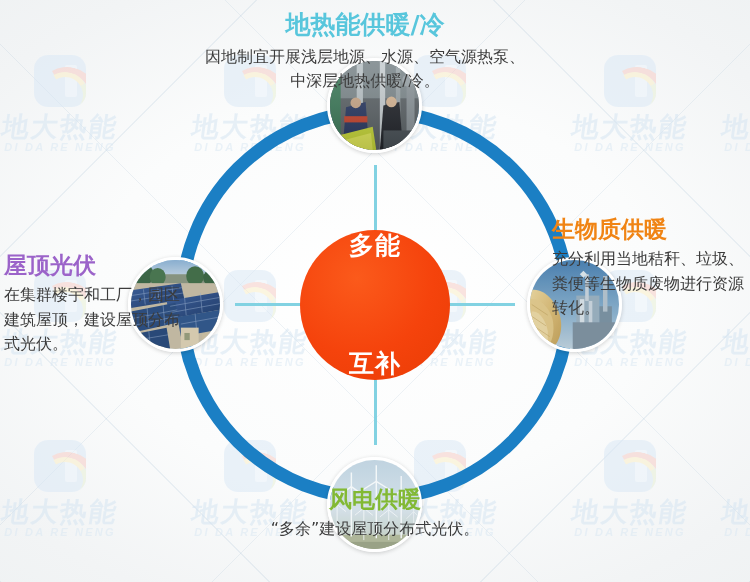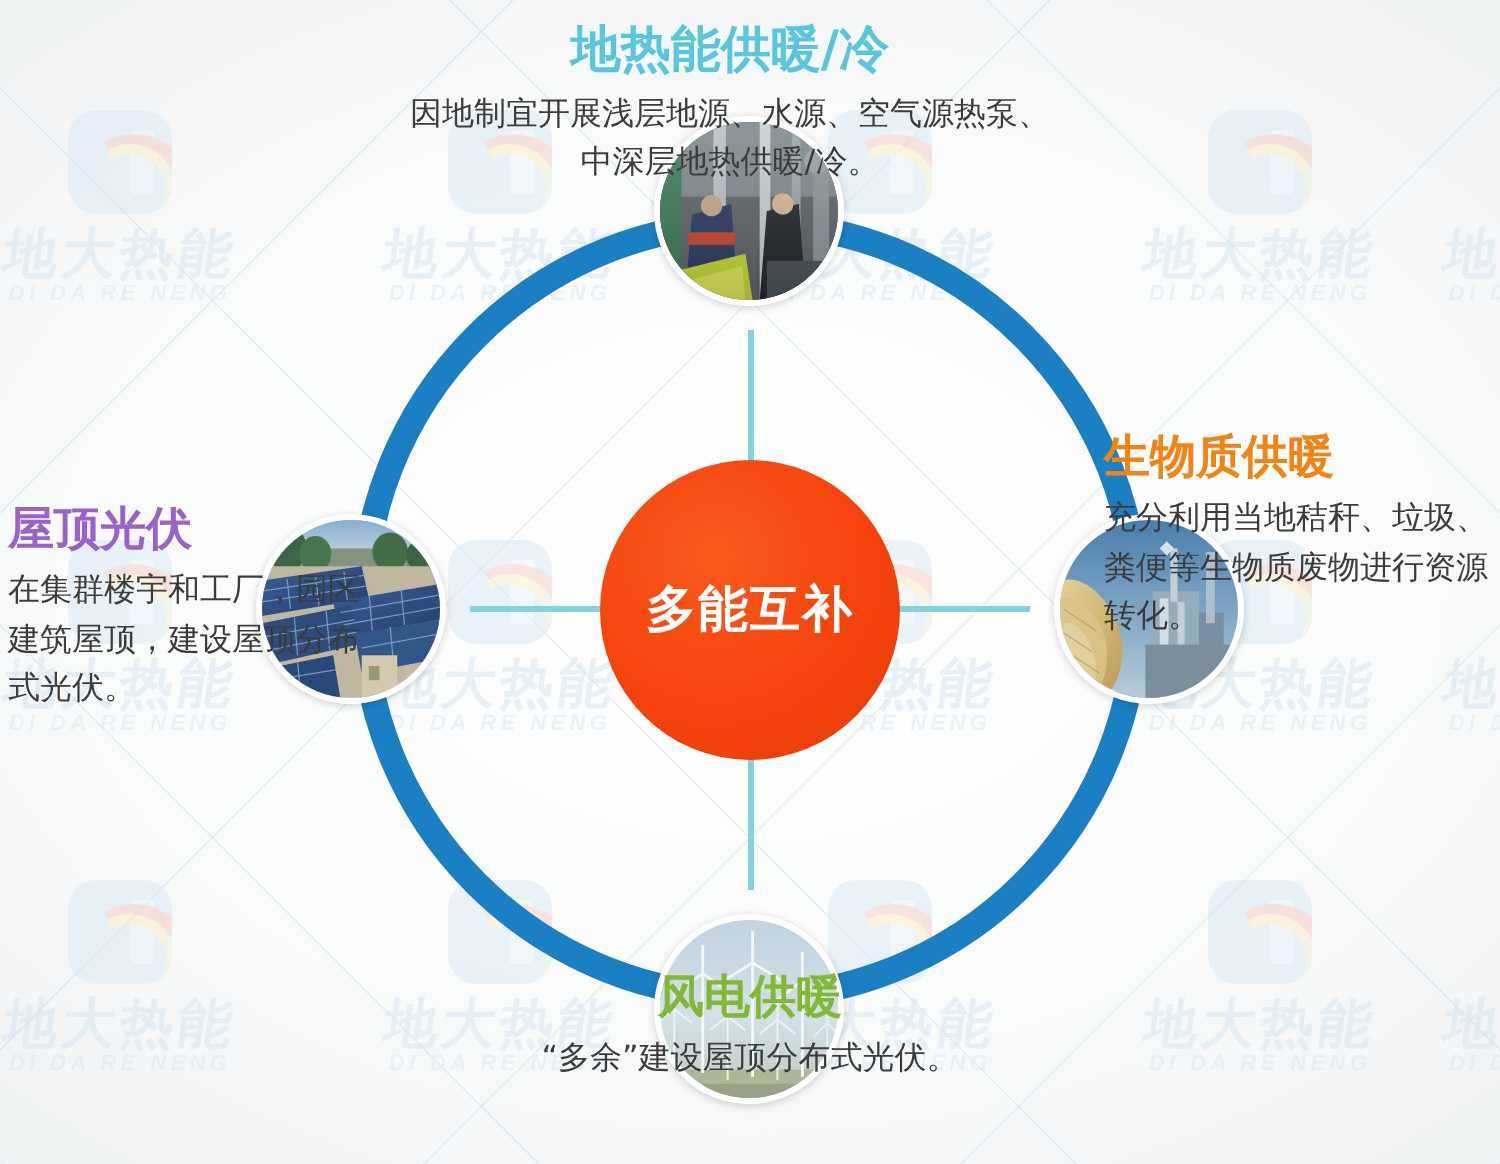--- a/index.html
+++ b/index.html
@@ -75,21 +75,21 @@
   .spoke-top{left:199px;top:60px;width:3px;height:85px;}
   .spoke-bottom{left:199px;top:255px;width:3px;height:85px;}
   .spoke-left{left:60px;top:198px;width:85px;height:3px;}
   .spoke-right{left:255px;top:198px;width:85px;height:3px;}
 
   
   .center{
     position:absolute;left:125px;top:125px;width:150px;height:150px;
     border-radius:50%;
     background:radial-gradient(circle at 38% 32%, #fb5a1b 0%, #f5430c 55%, #e93c05 100%);
-    display:flex;flex-direction:row;align-items:center;justify-content:center;
+    display:flex;flex-direction:column;align-items:center;justify-content:space-between;
     box-shadow:0 0 0 0 rgba(0,0,0,0);
   }
   .center span{
     color:#ffffff;font-size:25px;font-weight:bold;line-height:1.28;
     font-family:"DejaVu Sans","Liberation Sans",sans-serif;
     letter-spacing:1px;
   }
 
   
   .node{

